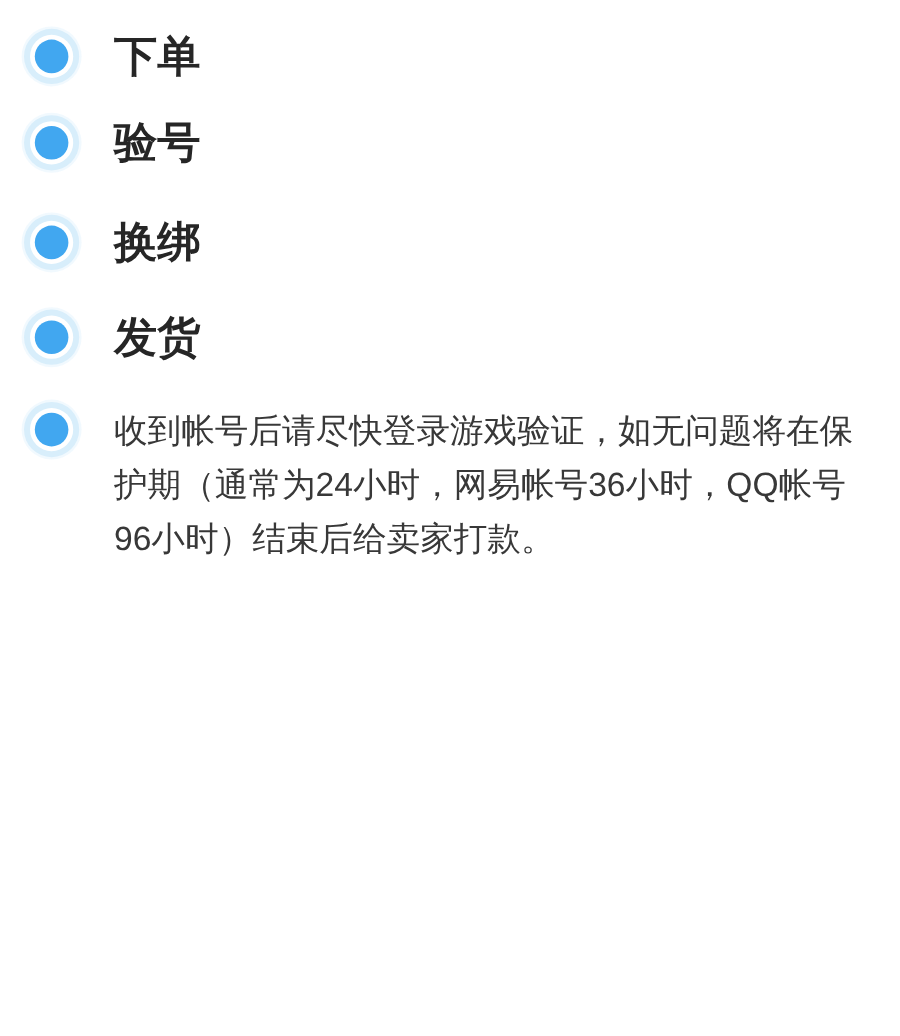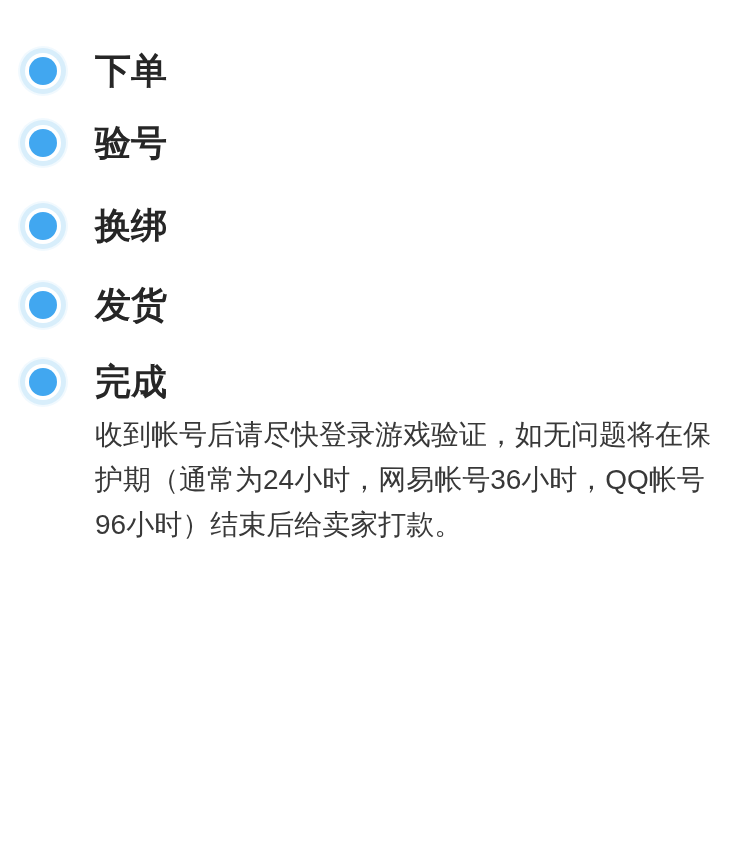--- a/index.html
+++ b/index.html
@@ -19,21 +19,21 @@
     overflow:hidden;
   }
   .timeline{
     padding-top:25px;
   }
   .step{
     position:relative;
     padding-left:95px;
     padding-right:35px;
   }
-  .step:nth-child(1){margin-bottom:28px;margin-top:24px;}
+  .step:nth-child(1){margin-bottom:28px;}
   .step:nth-child(2){margin-bottom:36px;}
   .step:nth-child(3){margin-bottom:35px;margin-top:39px;}
   .step:nth-child(4){margin-bottom:33px;}
   .dot{
     position:absolute;
     left:29px;top:8px;
     width:28px;height:28px;
     border-radius:50%;
     background:var(--bullet-color);
     box-shadow:0 0 0 4px #ffffff,
@@ -91,17 +91,16 @@
 
   <div class="step">
     <span class="dot"></span>
     <span class="connector"></span>
     <div class="step-title">发货</div>
   </div>
 
   <div class="step">
     <span class="dot"></span>
 
-    <div class="step-title">完成</div>
     <div class="step-desc">收到帐号后请尽快登录游戏验证，如无问题将在保护期（通常为24小时，网易帐号36小时，QQ帐号96小时）结束后给卖家打款。</div>
   </div>
 
 </div>
 
 </body></html>

